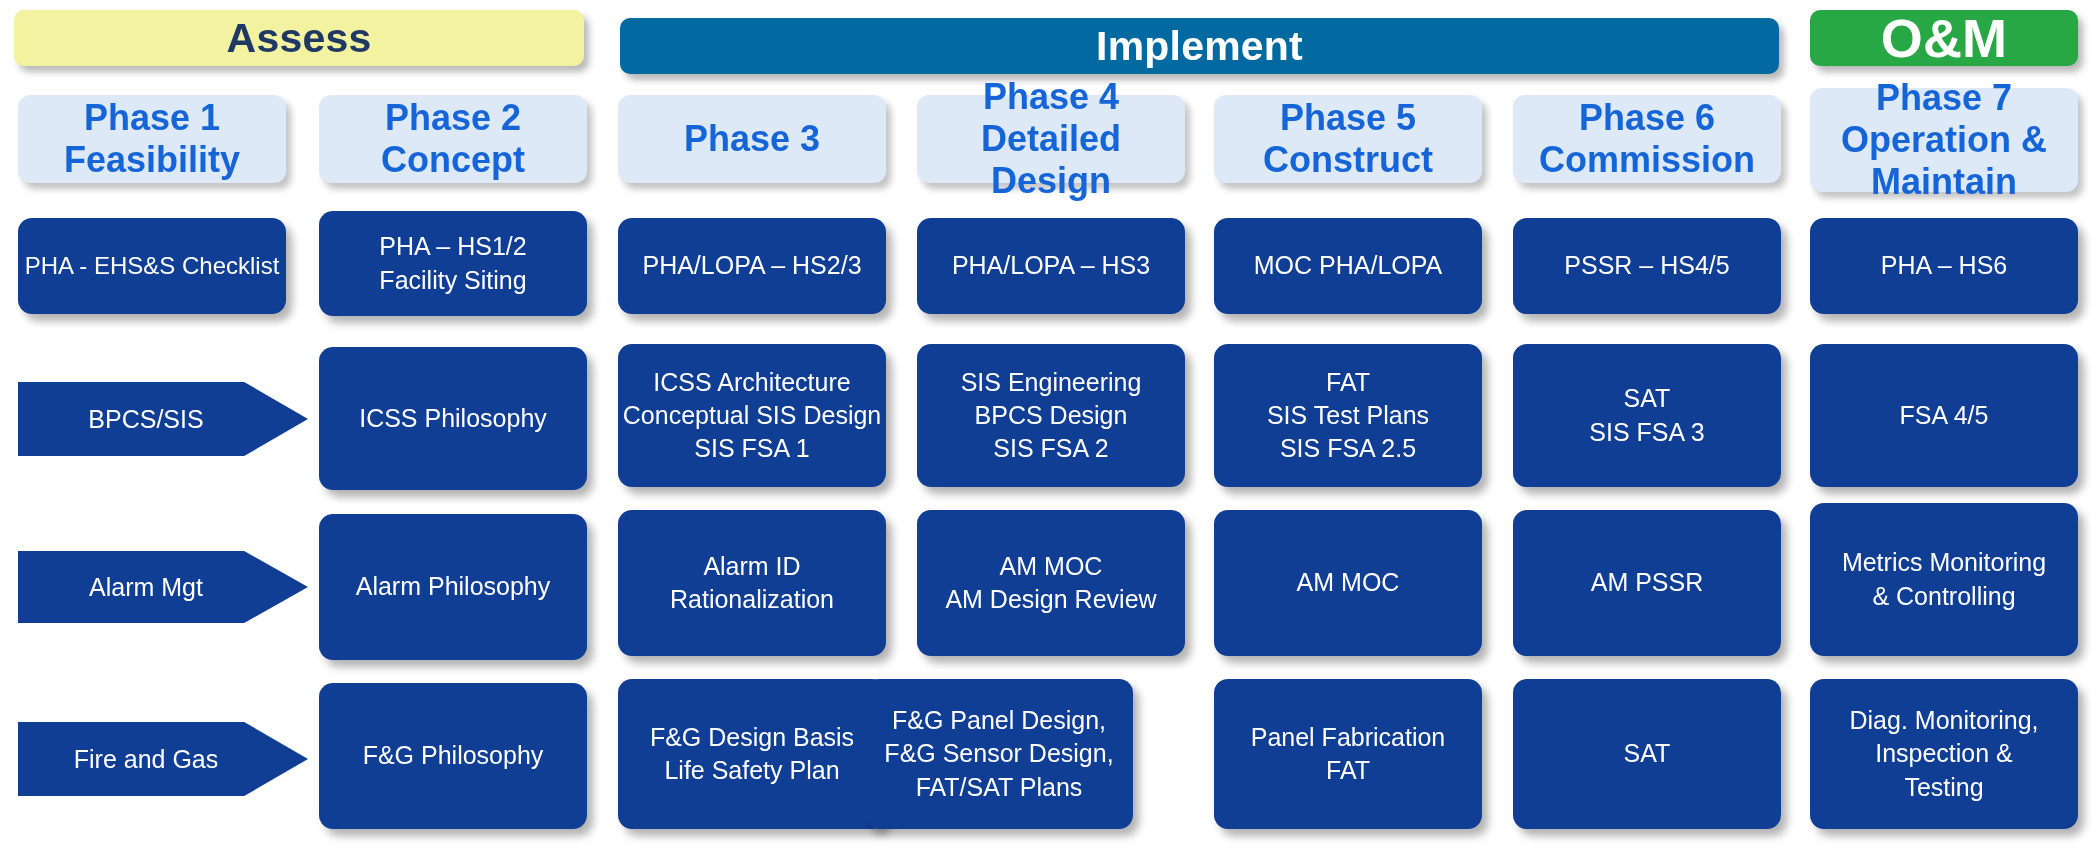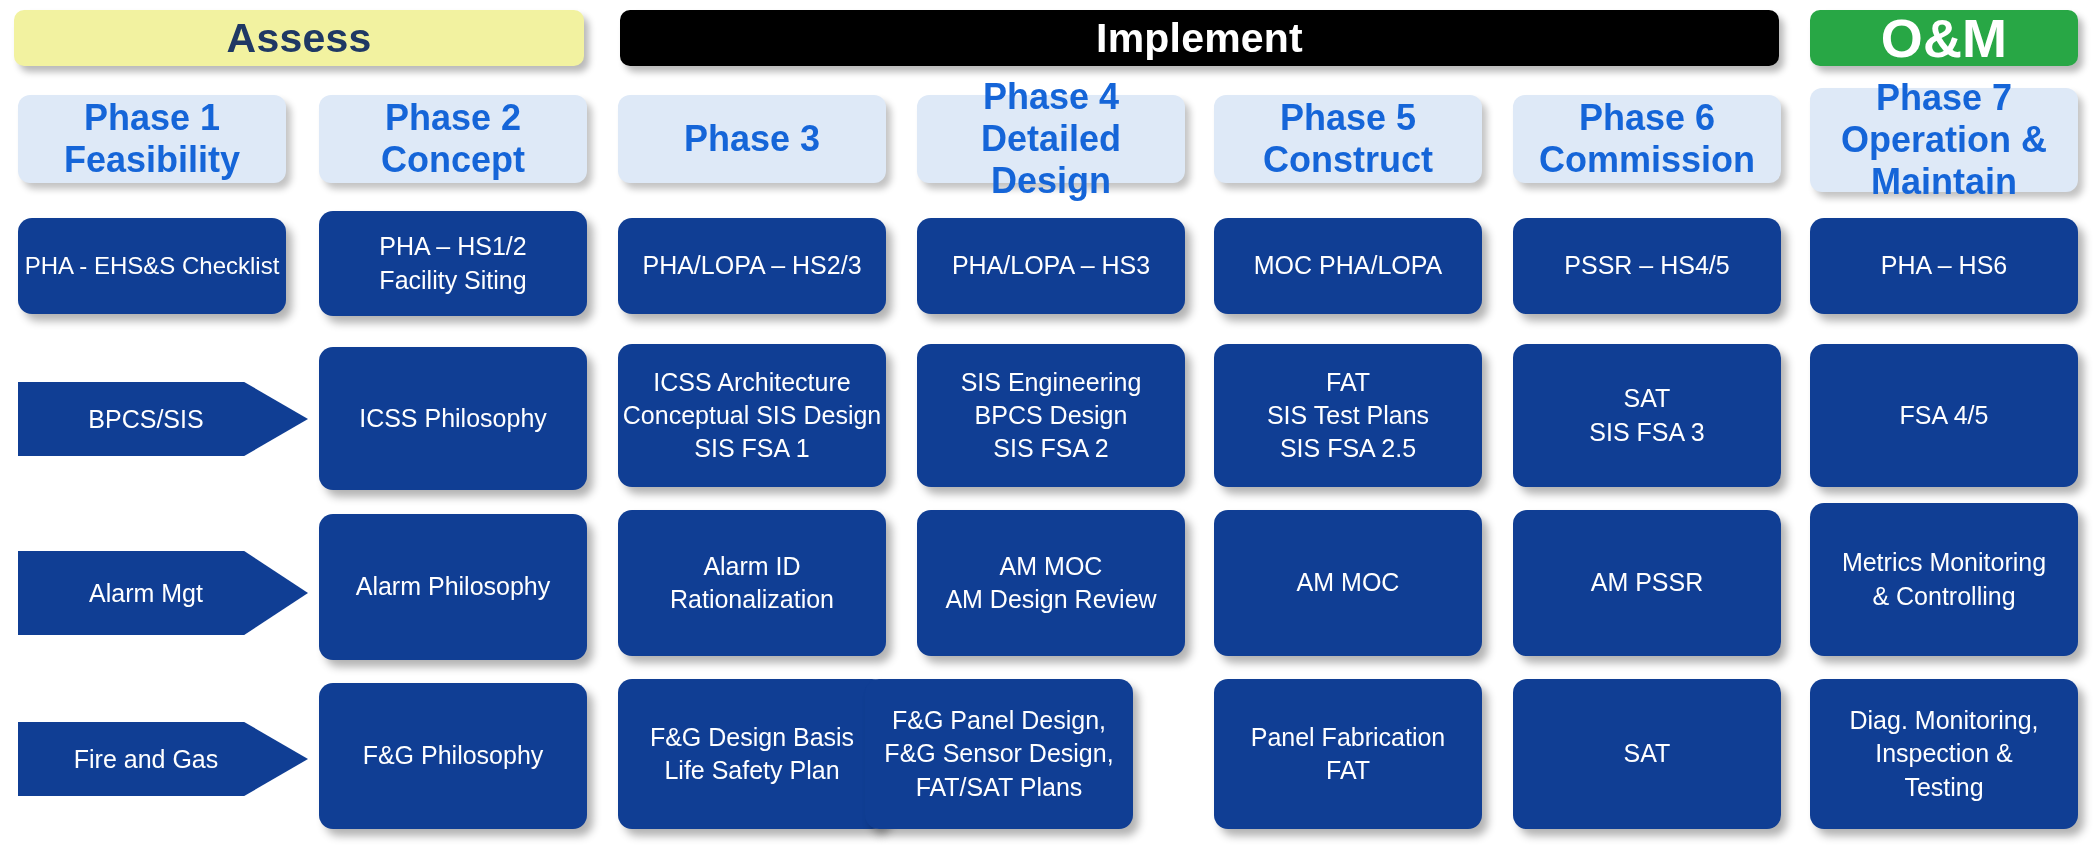--- a/index.html
+++ b/index.html
@@ -18,21 +18,21 @@
   
   .banner{
     display:flex;align-items:center;justify-content:center;
     border-radius:10px;
     font-weight:bold;
     letter-spacing:.2px;
     box-shadow:5px 6px 7px rgba(0,0,0,.28);
     text-align:center;
   }
   .banner-assess{background:#F2F2A0;color:#1F3864;font-size:41px;}
-  .banner-implement{background:#000000;color:#ffffff;font-size:41px;}
+  .banner-implement{background:#0369a1;color:#ffffff;font-size:41px;margin-top:8px;}
   .banner-om{background:#28A745;color:#ffffff;font-size:54px;}
 
   
   .phase{
     display:flex;flex-direction:column;align-items:center;justify-content:center;
     background:#DEE9F7;color:#1565D8;
     border-radius:12px;
     font-weight:bold;font-size:36px;line-height:1.17;
     box-shadow:5px 6px 7px rgba(0,0,0,.24);
     text-align:center;
@@ -150,21 +150,21 @@
     <span class="ln">SIS FSA 2.5</span>
   </div>
   <div class="abs cell" style="left:1513px;top:344px;width:268px;height:143px;">
     <span class="ln">SAT</span>
     <span class="ln">SIS FSA 3</span>
   </div>
   <div class="abs cell" style="left:1810px;top:344px;width:268px;height:143px;">
     <span class="ln">FSA 4/5</span>
   </div>
 
-  <div class="abs chev" style="left:18px;top:551px;width:290px;height:84px;text-align:right;">
+  <div class="abs chev" style="left:18px;top:551px;width:290px;height:72px;text-align:right;">
     <span>Alarm Mgt</span>
   </div>
   <div class="abs cell" style="left:319px;top:514px;width:268px;height:146px;">
     <span class="ln">Alarm Philosophy</span>
   </div>
   <div class="abs cell" style="left:618px;top:510px;width:268px;height:146px;">
     <span class="ln">Alarm ID</span>
     <span class="ln">Rationalization</span>
   </div>
   <div class="abs cell" style="left:917px;top:510px;width:268px;height:146px;">

